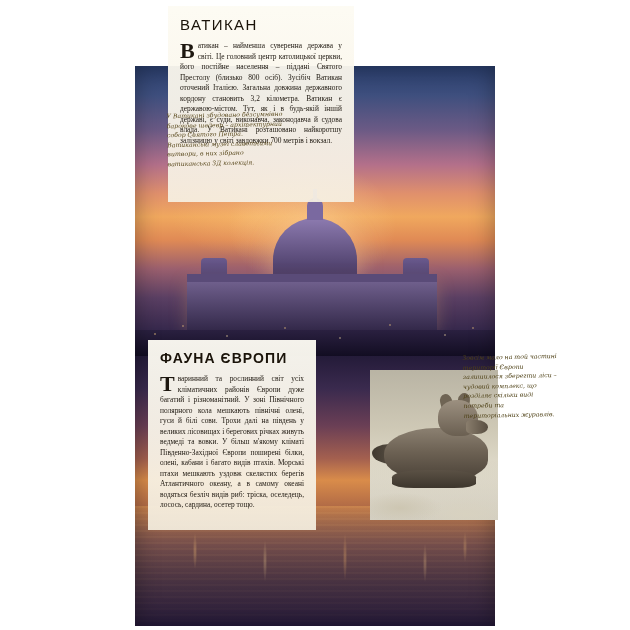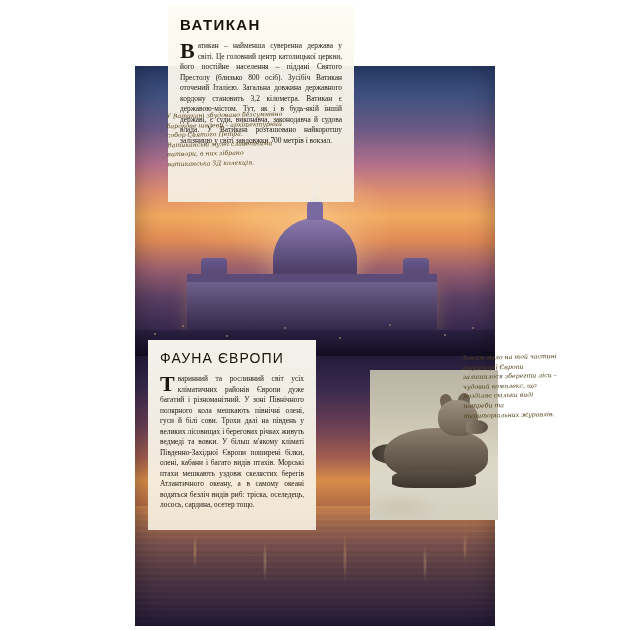--- a/index.html
+++ b/index.html
@@ -146,21 +146,21 @@
     left:168px; top:6px; width:186px; height:196px;
     padding:10px 12px 10px 12px;
     box-sizing:border-box;
     background: linear-gradient(to bottom, rgba(253,251,243,.96), rgba(246,240,226,.93));
   }
   .panel-vatican h2 {
     margin:0 0 8px 0;
     font-family:"Liberation Sans", sans-serif;
     font-size:15px;
     letter-spacing:1.4px;
-    font-weight:700;
+    font-weight:400;
     color:#1a1309;
   }
   .body-text {
     font-size:7.4px;
     line-height:1.42;
     text-align:justify;
     color:#1d170f;
     hyphens:auto;
   }
   .body-text .dropcap {
@@ -176,21 +176,21 @@
     left:148px; top:340px; width:168px; height:190px;
     padding:10px 12px;
     box-sizing:border-box;
     background: linear-gradient(to bottom, rgba(253,251,243,.96), rgba(245,239,224,.92));
   }
   .panel-fauna h2 {
     margin:0 0 8px 0;
     font-family:"Liberation Sans", sans-serif;
     font-size:14px;
     letter-spacing:1.1px;
-    font-weight:400;
+    font-weight:700;
     color:#1a1309;
   }
 
   
   .caption {
     position:absolute;
     font-family:"DejaVu Serif", serif;
     font-style:italic;
     font-size:6.2px;
     line-height:1.55;

